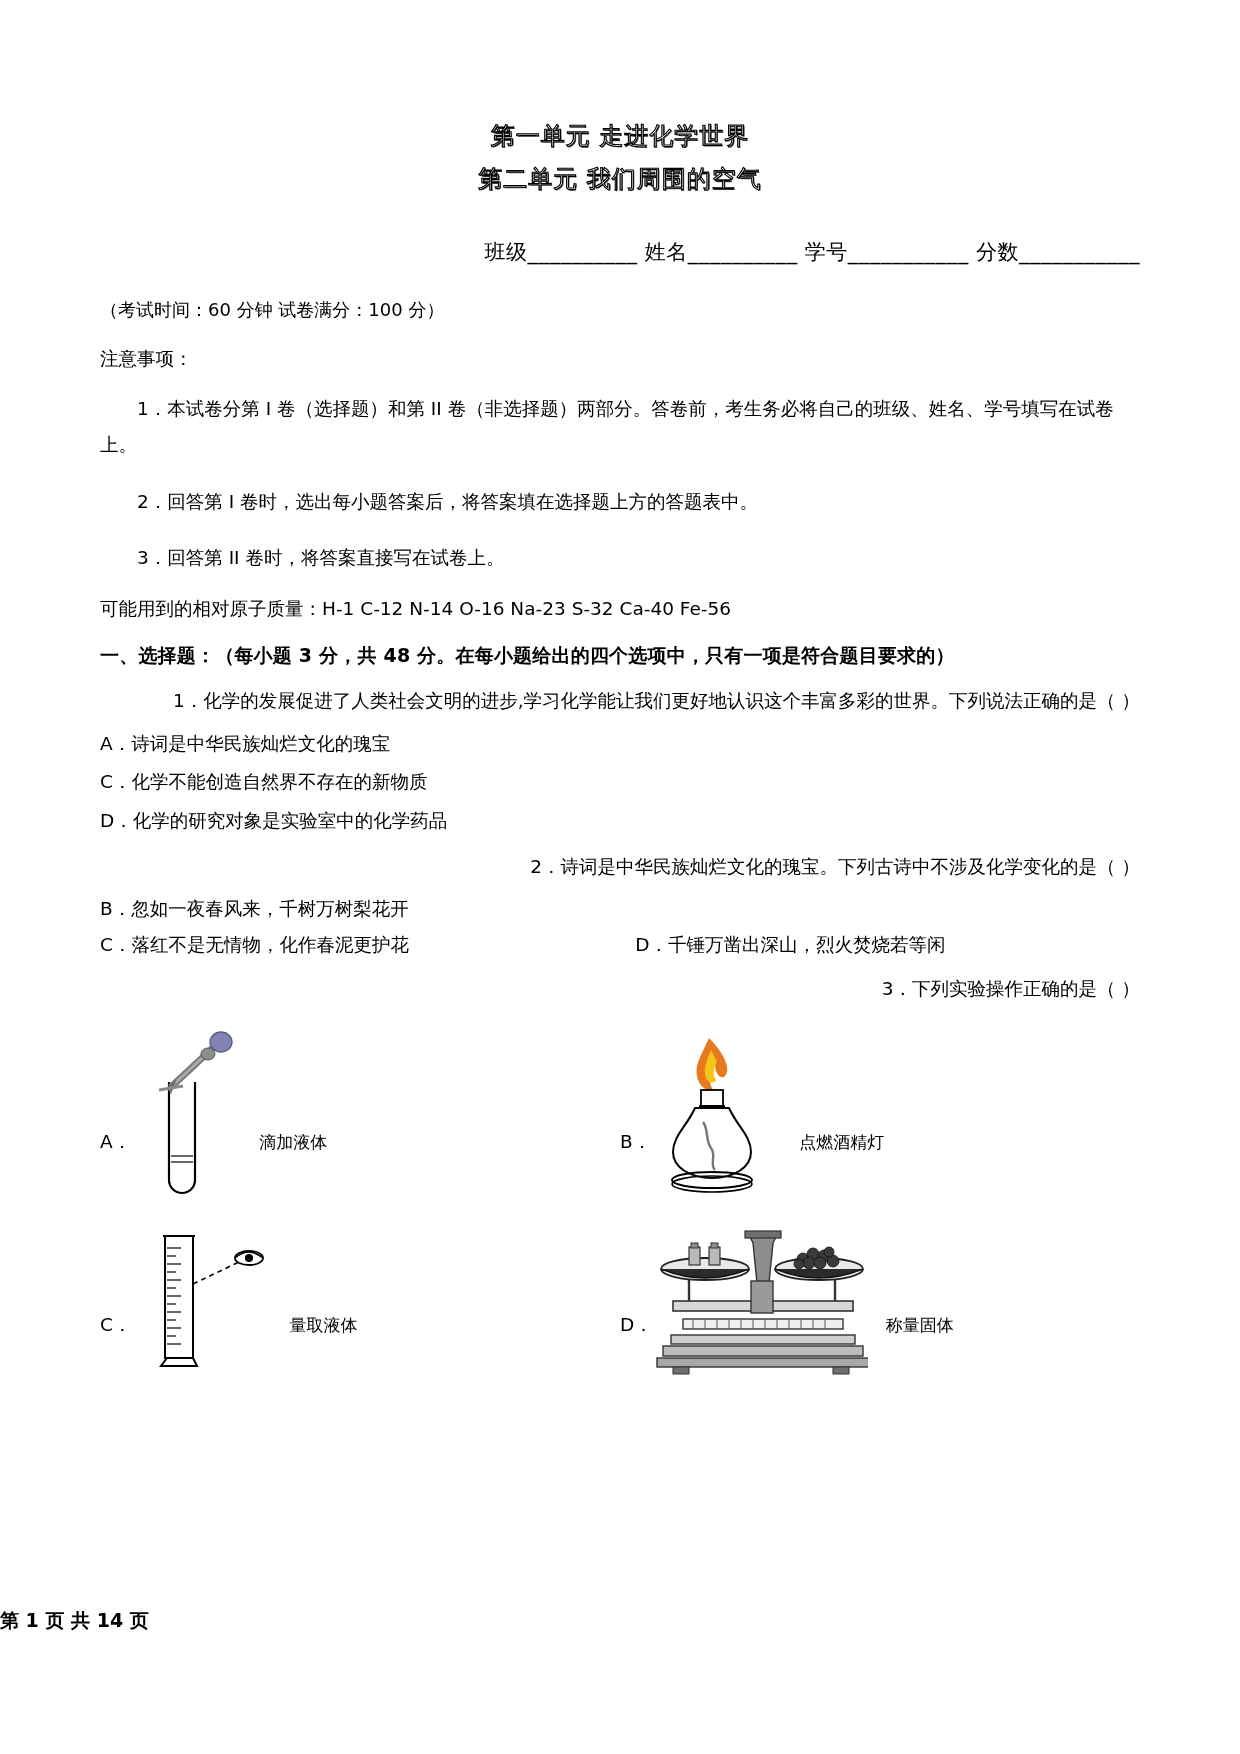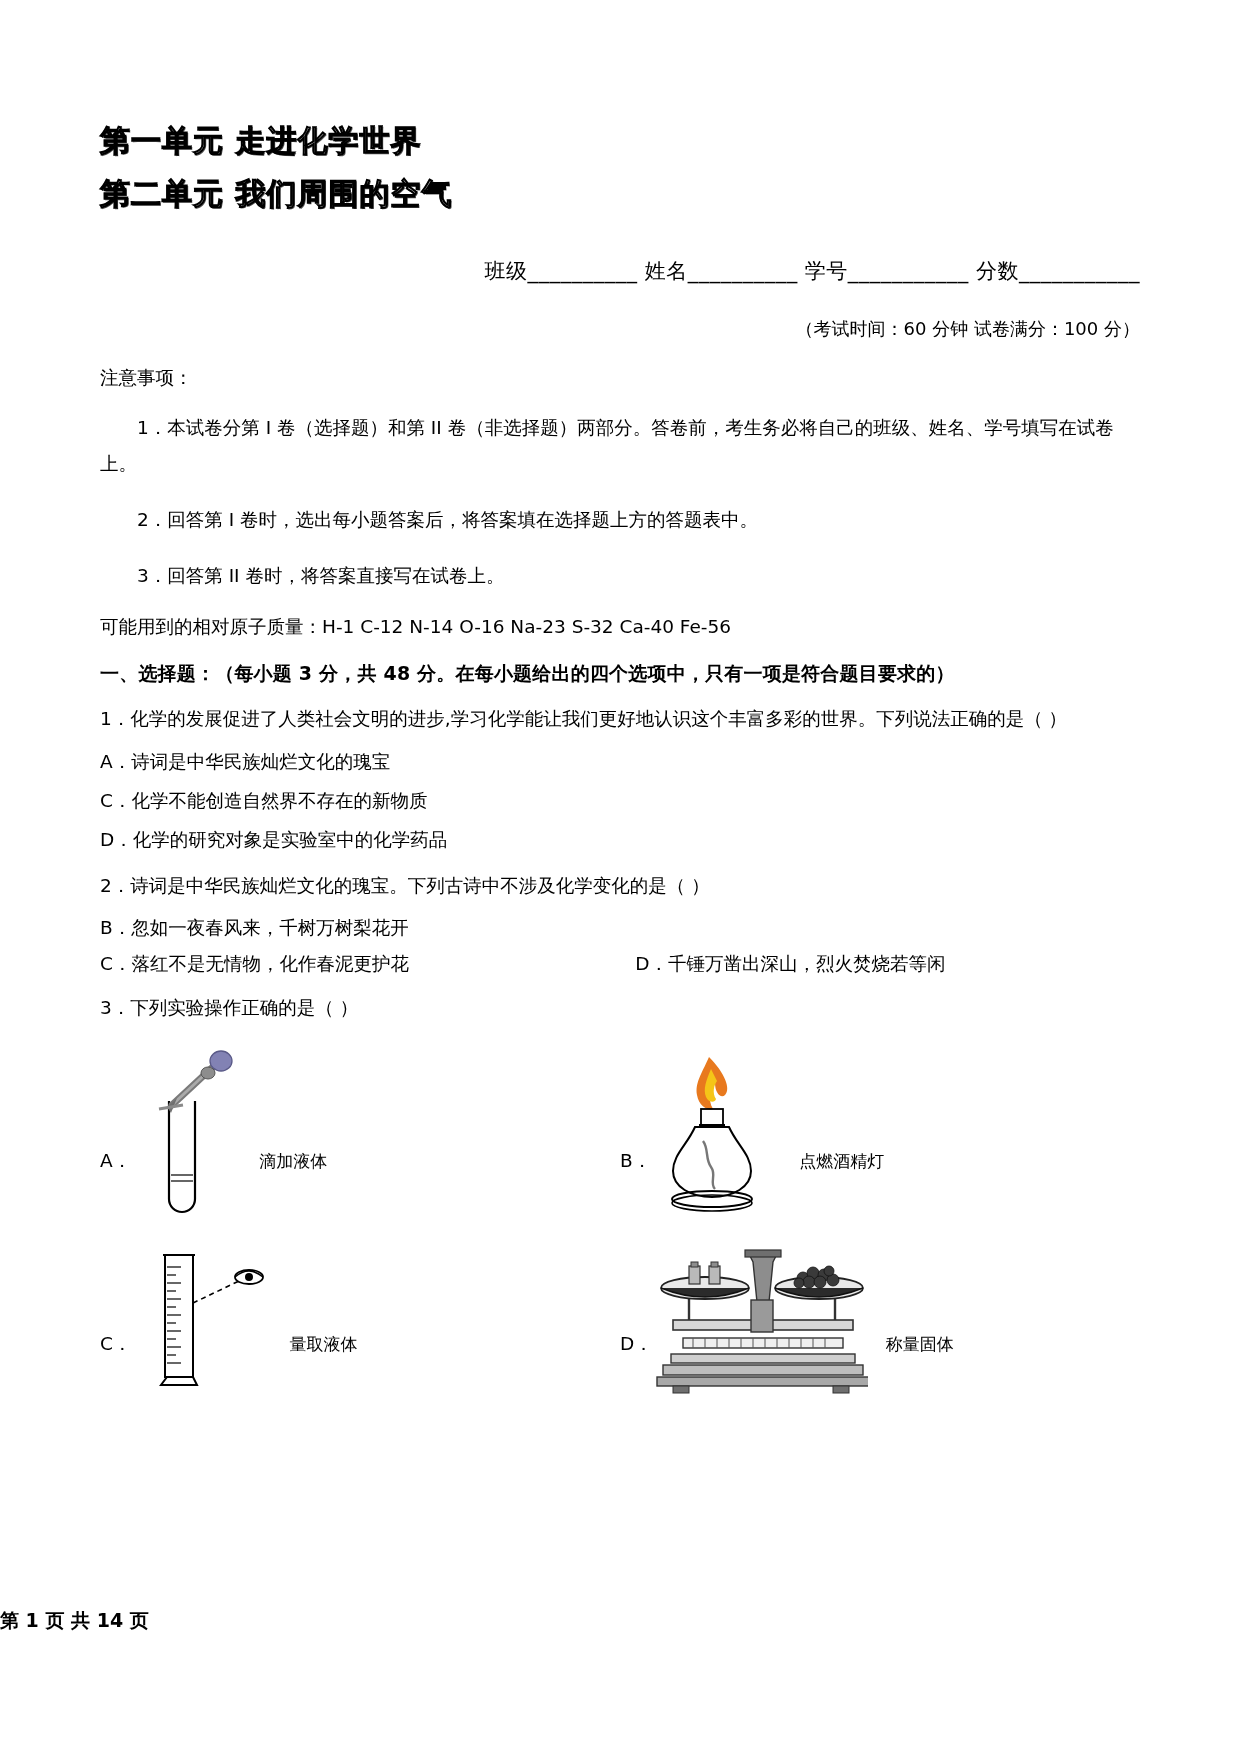--- a/index.html
+++ b/index.html
@@ -15,44 +15,44 @@
   }
   .page {
     position: relative;
     width: 1240px;
     height: 1754px;
     padding: 118px 100px 0 100px;
   }
 
   
   .doc-title {
-    text-align: left;
-    font-size: 30px;
-    font-weight: 700;
+    text-align: center;
+    font-size: 24px;
+    font-weight: 400;
     letter-spacing: 1px;
     color: #ffffff;
     -webkit-text-stroke: 1.1px #000000;
     text-shadow: 1px 1px 0 #555, -0.3px -0.3px 0 #000;
     line-height: 1.55;
     font-family: "DejaVu Sans", "Liberation Sans", sans-serif;
   }
   .doc-title.t2 { margin-top: 6px; }
 
   
   .info-line {
     margin-top: 40px;
     text-align: right;
     font-size: 21px;
     letter-spacing: 0.5px;
     white-space: pre;
   }
 
   .exam-meta {
     margin-top: 32px;
-    text-align: right;
+    text-align: left;
     font-size: 18px;
   }
 
   .notice-head {
     margin-top: 24px;
     font-size: 18.5px;
   }
   .notice-item {
     margin-top: 20px;
     font-size: 18.5px;
@@ -68,20 +68,21 @@
     margin-top: 22px;
     font-size: 19px;
     font-weight: 700;
     letter-spacing: 0.2px;
   }
 
   .question {
     margin-top: 14px;
     font-size: 18.5px;
     line-height: 1.95;
+    text-align: right;
   }
   .opt {
     margin-top: 11px;
     font-size: 18.5px;
     line-height: 1.5;
   }
   .opt-row {
     margin-top: 11px;
     font-size: 18.5px;
     display: flex;

